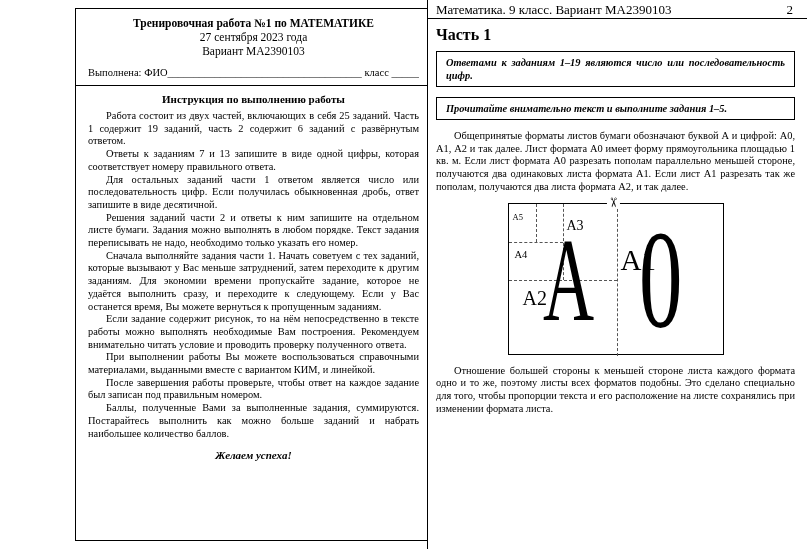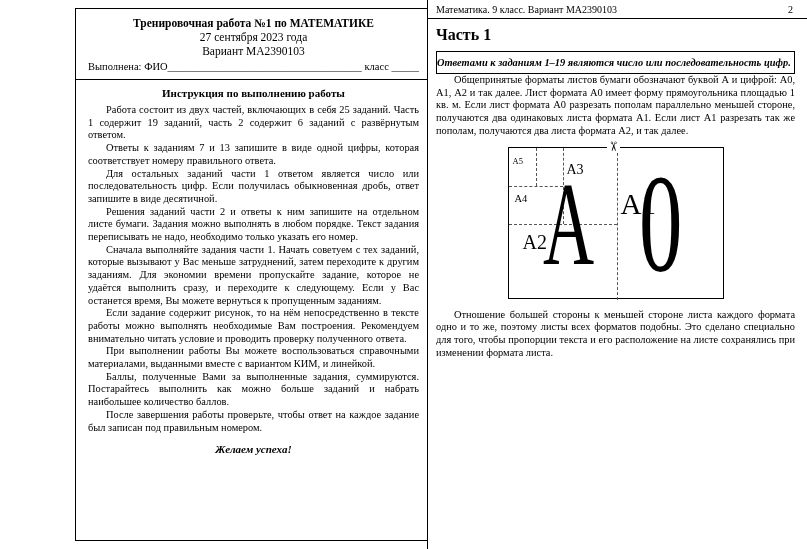--- a/index.html
+++ b/index.html
@@ -4,36 +4,36 @@
 <style>
   * { margin:0; padding:0; box-sizing:border-box; }
   html,body { width:807px; height:549px; background:#ffffff; }
   body { font-family:"Liberation Serif", serif; color:#000; overflow:hidden; }
   .sheet { position:relative; width:807px; height:549px; background:#fff; }
 
   
   .page-left { position:absolute; left:75px; top:8px; width:352px; height:533px;
     border-left:1px solid #000; border-top:1px solid #000; border-bottom:1px solid #000;
     padding:7px 8px 0 12px; }
-  .title-block { text-align:center; font-size:11.5px; line-height:14px; margin-bottom:3px; }
+  .title-block { text-align:center; font-size:11.5px; line-height:14px; margin-bottom:9px; }
   .b { font-weight:bold; }
   .fio-line { font-size:10.5px; margin:2px 0 7px 0; white-space:nowrap; overflow:hidden; }
   .rule { border-bottom:1px solid #000; margin:0 -8px 7px -12px; }
   .instr-title { text-align:center; font-weight:bold; font-size:11px; margin-bottom:5px; }
   .para { font-size:10.4px; line-height:12.7px; text-align:justify; text-indent:18px; }
   .closing { text-align:center; font-weight:bold; font-style:italic; font-size:11px; margin-top:9px; }
 
   
   .page-right { position:absolute; left:427px; top:0; width:380px; height:549px;
     border-left:1px solid #000; padding:0 12px 0 8px; }
-  .rp-header { display:flex; justify-content:space-between; font-size:10px; line-height:11px;
+  .rp-header { display:flex; justify-content:space-between; font-size:13px; line-height:11px;
     border-bottom:1px solid #000; margin:0 -12px 7px -8px; padding:4px 14px 3px 8px; }
   .part-title { text-align:left; font-weight:bold; font-size:16px; margin:2px 0 7px; }
   .note-box { border:1px solid #000; font-weight:bold; font-style:italic; font-size:10.4px;
-    line-height:13px; padding:4px 0; text-align:justify; }
+    line-height:13px; padding:4px 9px; margin-bottom:10px; text-align:justify; }
 
   
   .diagram { position:relative; width:216px; height:152px; border:1px solid #000;
     margin:9px auto 10px auto; background:#fff; }
   .dline { position:absolute; }
   .dline.v { border-left:1px dashed #555; width:0; }
   .dline.h { border-top:1px dashed #555; height:0; }
   .dlabel { position:absolute; line-height:1; font-family:"Liberation Serif", serif; }
   .giant { position:absolute; line-height:1; font-family:"Liberation Serif", serif;
     transform-origin:left top; }
@@ -60,36 +60,37 @@
 
     <div class="instr-title">Инструкция по выполнению работы</div>
 
     <p class="para">Работа состоит из двух частей, включающих в себя 25 заданий. Часть 1 содержит 19 заданий, часть 2 содержит 6 заданий с развёрнутым ответом.</p>
     <p class="para">Ответы к заданиям 7 и 13 запишите в виде одной цифры, которая соответствует номеру правильного ответа.</p>
     <p class="para">Для остальных заданий части 1 ответом является число или последовательность цифр. Если получилась обыкновенная дробь, ответ запишите в виде десятичной.</p>
     <p class="para">Решения заданий части 2 и ответы к ним запишите на отдельном листе бумаги. Задания можно выполнять в любом порядке. Текст задания переписывать не надо, необходимо только указать его номер.</p>
     <p class="para">Сначала выполняйте задания части 1. Начать советуем с тех заданий, которые вызывают у Вас меньше затруднений, затем переходите к другим заданиям. Для экономии времени пропускайте задание, которое не удаётся выполнить сразу, и переходите к следующему. Если у Вас останется время, Вы можете вернуться к пропущенным заданиям.</p>
     <p class="para">Если задание содержит рисунок, то на нём непосредственно в тексте работы можно выполнять необходимые Вам построения. Рекомендуем внимательно читать условие и проводить проверку полученного ответа.</p>
     <p class="para">При выполнении работы Вы можете воспользоваться справочными материалами, выданными вместе с вариантом КИМ, и линейкой.</p>
+    <p class="para">После завершения работы проверьте, чтобы ответ на каждое задание был записан под правильным номером.</p>
     <p class="para">Баллы, полученные Вами за выполненные задания, суммируются. Постарайтесь выполнить как можно больше заданий и набрать наибольшее количество баллов.</p>
-    <p class="para">После завершения работы проверьте, чтобы ответ на каждое задание был записан под правильным номером.</p>
 
     <div class="closing">Желаем успеха!</div>
   </div>
 
   <div class="page-right">
     <div class="rp-header">
       <span>Математика. 9 класс. Вариант МА2390103</span>
       <span>2</span>
     </div>
 
     <div class="part-title">Часть 1</div>
 
     <div class="note-box">Ответами к заданиям 1–19 являются число или последовательность цифр.</div>
 
+    <div class="note-box">Прочитайте внимательно текст и выполните задания 1–5.</div>
 
     <p class="para">Общепринятые форматы листов бумаги обозначают буквой А и цифрой: А0, А1, А2 и так далее. Лист формата А0 имеет форму прямоугольника площадью 1 кв. м. Если лист формата А0 разрезать пополам параллельно меньшей стороне, получаются два одинаковых листа формата А1. Если лист А1 разрезать так же пополам, получаются два листа формата А2, и так далее.</p>
 
     <div class="diagram">
 
       <div class="dline v" style="left:108px; top:0; height:152px;"></div>
       <div class="dline h" style="left:0; top:76px; width:108px;"></div>
       <div class="dline v" style="left:54px; top:0; height:76px;"></div>
       <div class="dline h" style="left:0; top:38px; width:54px;"></div>
       <div class="dline v" style="left:27px; top:0; height:38px;"></div>

